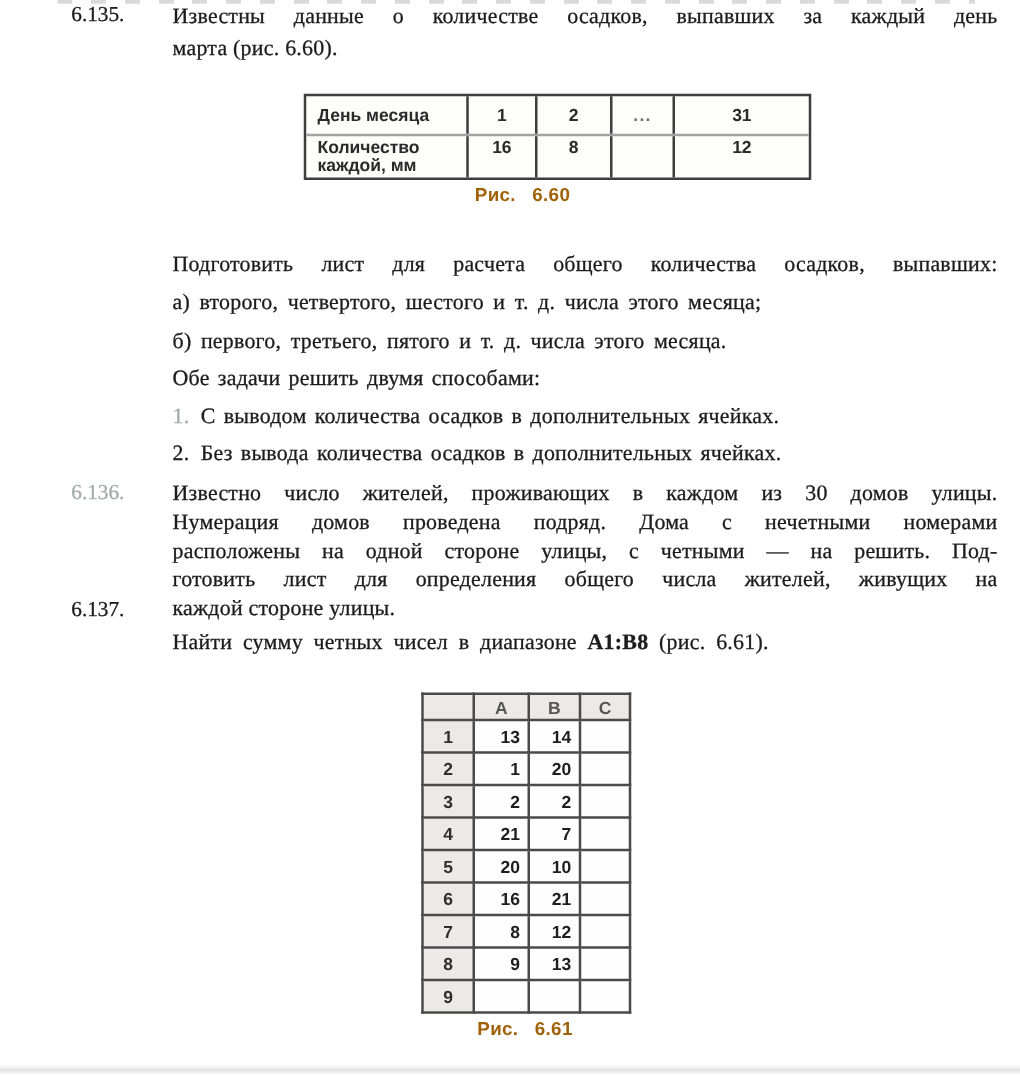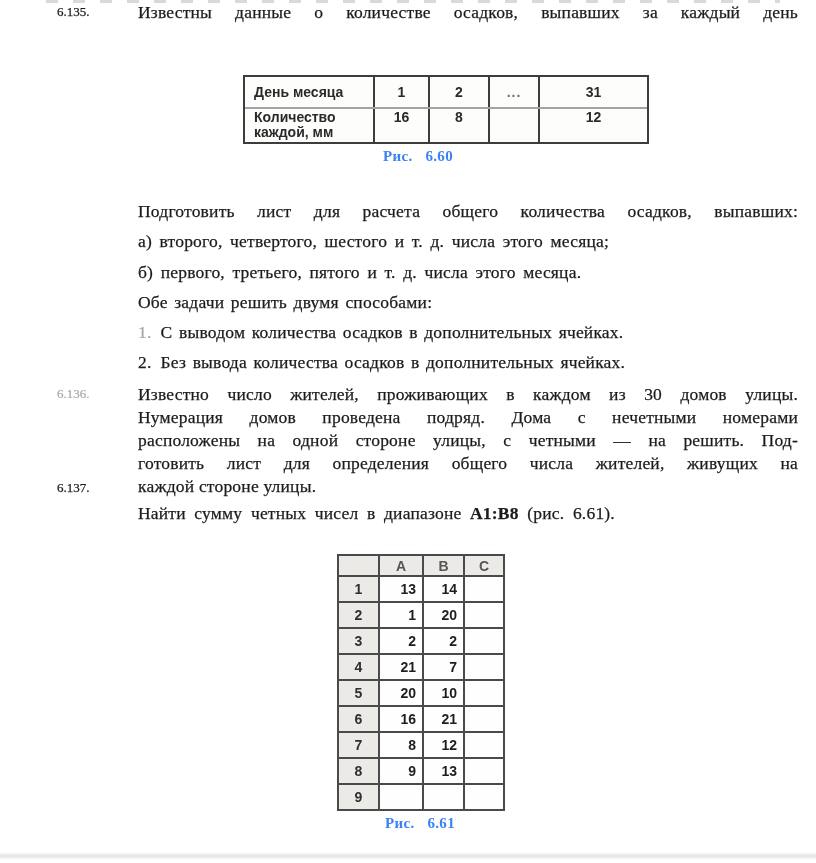--- a/index.html
+++ b/index.html
@@ -24,21 +24,21 @@
     -webkit-text-stroke:.25px currentColor;
   }
   .just{
     white-space:normal;
     text-align:justify;
     text-align-last:justify;
   }
   .pnum{
     position:absolute;
     left:57px;
-    font-size:13px;
+    font-size:17px;
     line-height:20px;
     -webkit-text-stroke:.25px currentColor;
   }
   .gray{color:#a2aaa6;-webkit-text-stroke:.2px #a2aaa6;}
   .ws2{word-spacing:2px;}
   .ws3{word-spacing:3px;}
   .ws4{word-spacing:4px;}
   .marker{display:inline-block;margin-right:9px;}
   .bold{font-weight:bold;}
   
@@ -62,22 +62,22 @@
   .t660-header{height:30px;}
   .t660-header .t660-cell{line-height:30px;}
   .t660-header .num{text-align:center;}
   .t660-data{height:33px;}
   .t660-data .c-label{padding-top:1px;line-height:15px;font-weight:bold;}
   .t660-data .num{text-align:center;padding-top:1px;line-height:15px;}
   .dots{color:#6f6f6f;letter-spacing:1px;}
   
   .caption{
     position:absolute;
-    font-family:Liberation Serif, serif;
-    font-weight:bold;font-size:15px;color:#3b82f6;
+    font-family:Liberation Sans, sans-serif;
+    font-weight:bold;font-size:15px;color:#a16207;
     text-align:center;letter-spacing:.3px;
   }
   .caption .gap{display:inline-block;width:13px;}
   
   .t661{
     position:absolute;left:337px;top:554px;
     border-collapse:collapse;
     font-family:"Liberation Sans", sans-serif;
     font-weight:bold;font-size:14px;
     table-layout:fixed;
@@ -111,20 +111,21 @@
 </style>
 </head>
 <body>
 
 <div class="page">
 
   <div class="scan-top"></div>
 
   <div class="pnum" style="top:2px">6.135.</div>
   <div class="tline just" style="top:2px">Известны данные о количестве осадков, выпавших за каждый день</div>
+  <div class="tline" style="top:28px">марта (рис. 6.60).</div>
 
   <div class="t660">
     <div class="t660-row t660-header">
       <div class="t660-cell c-label">День месяца</div>
       <div class="t660-cell c-v1 num">1</div>
       <div class="t660-cell c-v2 num">2</div>
       <div class="t660-cell c-dots num dots">...</div>
       <div class="t660-cell c-v4 num">31</div>
     </div>
     <div class="t660-row t660-data">

